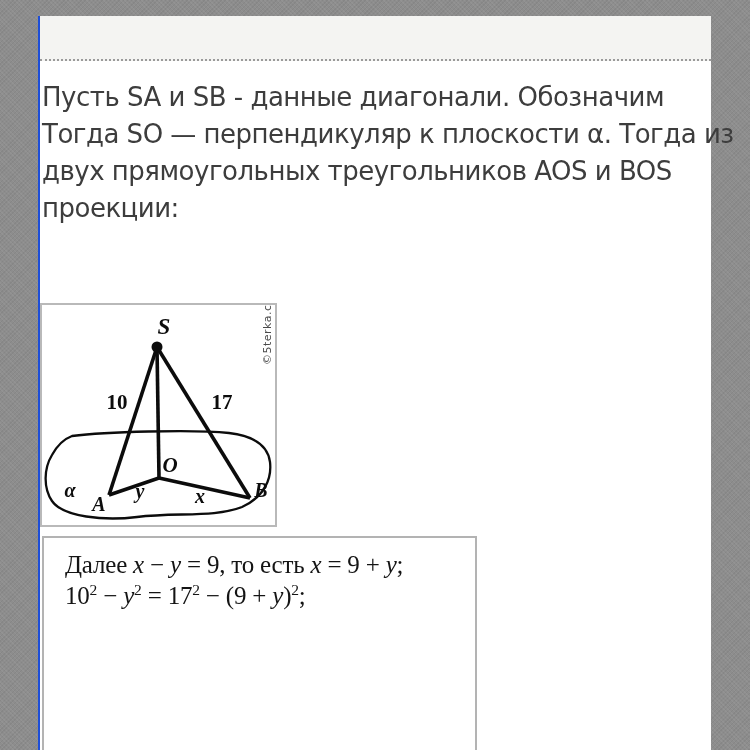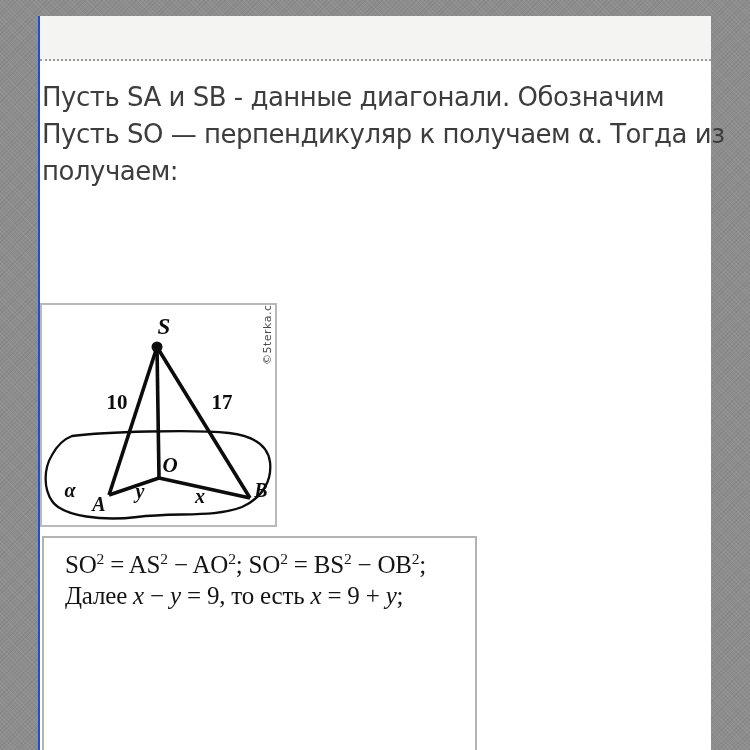--- a/index.html
+++ b/index.html
@@ -45,22 +45,23 @@
 </style>
 </head>
 <body>
 
 <div class="content">
 
   <div class="top-strip"></div>
 
   <div class="solution-paragraph">
     <div class="pline">Пусть SA и SB - данные диагонали. Обозначим</div>
-    <div class="pline">Пусть SO — перпендикуляр к получаем α. Тогда из</div>
-    <div class="pline">получаем:</div>
+    <div class="pline">Тогда SO — перпендикуляр к плоскости α. Тогда из</div>
+    <div class="pline">двух прямоугольных треугольников AOS и BOS</div>
+    <div class="pline">проекции:</div>
   </div>
 
   <div class="figure-box">
     <svg width="233" height="220" viewBox="0 0 233 220">
 
       <path d="M 30 131
                C 62 127, 150 124, 187 128
                C 212 131, 226 141, 228 157
                C 230 174, 222 192, 200 202
                C 172 213, 135 207, 95 212
@@ -84,17 +85,17 @@
       <text x="57" y="206" class="fig-label fig-italic" font-size="20" text-anchor="middle">A</text>
       <text x="98" y="193" class="fig-label fig-italic" font-size="20" text-anchor="middle">y</text>
       <text x="158" y="198" class="fig-label fig-italic" font-size="20" text-anchor="middle">x</text>
       <text x="219" y="192" class="fig-label fig-italic" font-size="20" text-anchor="middle">B</text>
 
       <text x="229" y="60" transform="rotate(-90 229 60)" class="watermark">©5terka.com</text>
     </svg>
   </div>
 
   <div class="formula-box">
-    <div class="fline">SO<sup>2</sup> = AS<sup>2</sup> − AO<sup>2</sup>; SO<sup>2</sup> = BS<sup>2</sup> − OB<sup>2</sup>;</div>
     <div class="fline">Далее <i>x</i> − <i>y</i> = 9, то есть <i>x</i> = 9 + <i>y</i>;</div>
+    <div class="fline">10<sup>2</sup> − <i>y</i><sup>2</sup> = 17<sup>2</sup> − (9 + <i>y</i>)<sup>2</sup>;</div>
   </div>
 
 </div>
 
 </body></html>

